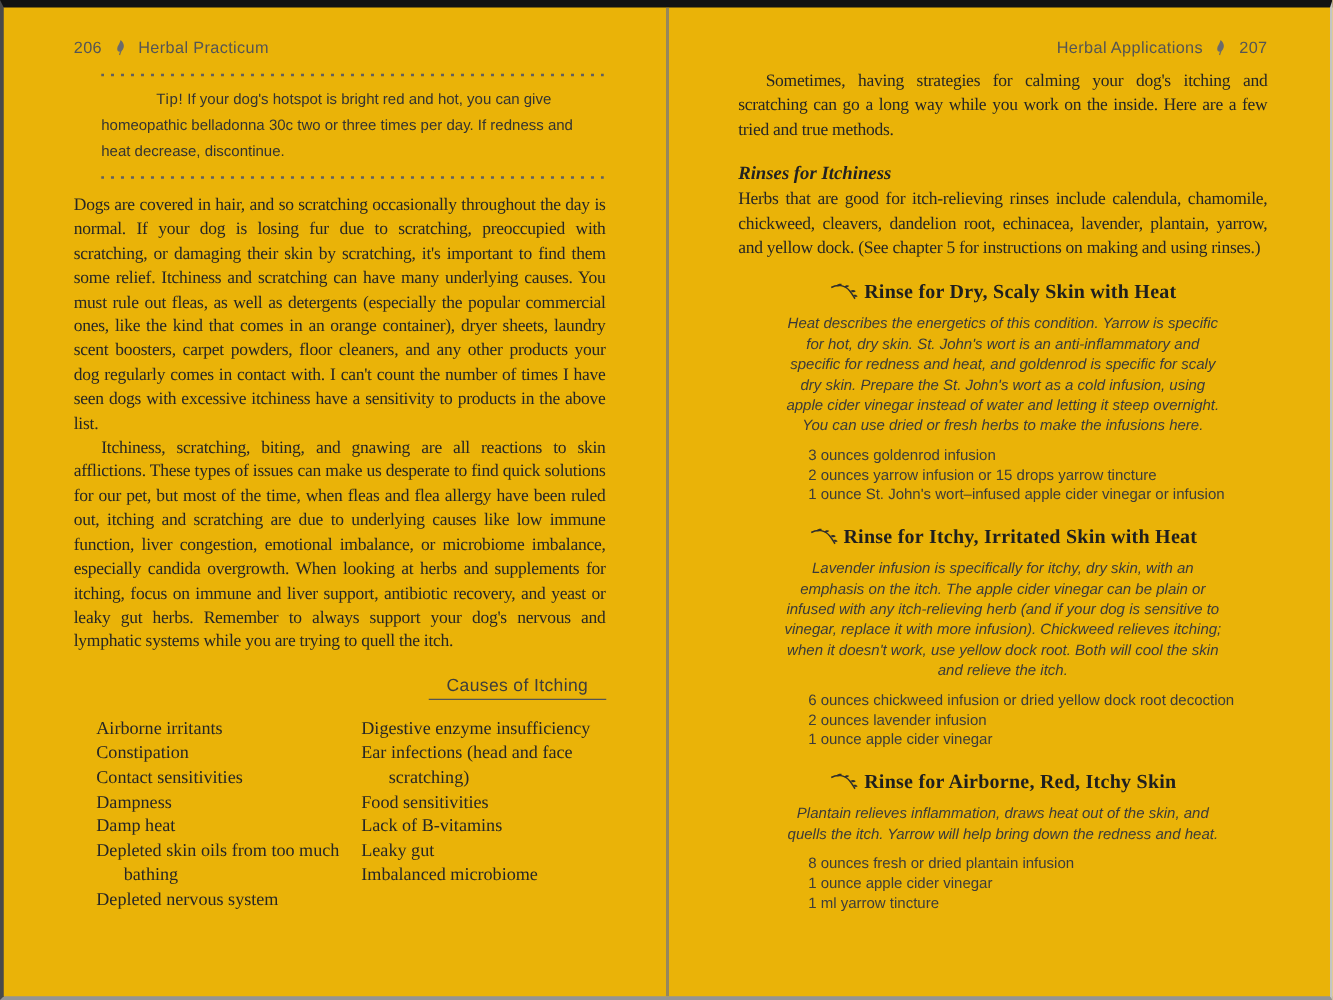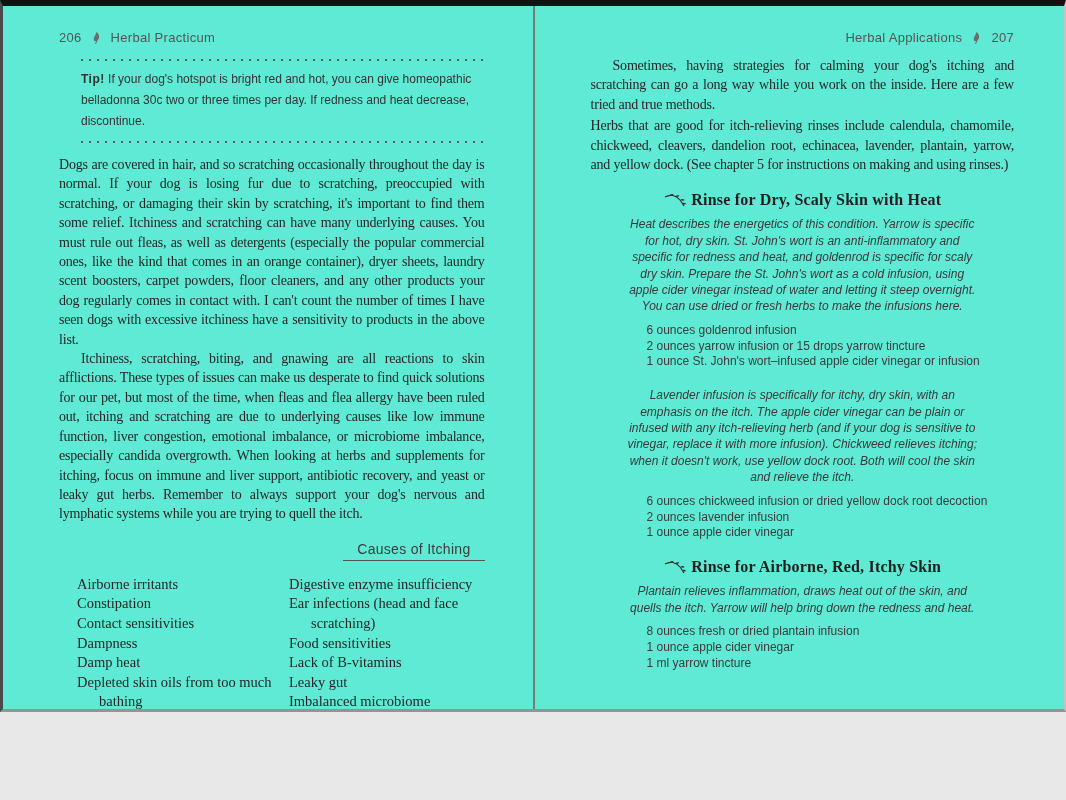--- a/index.html
+++ b/index.html
@@ -1,39 +1,39 @@
 <!DOCTYPE html>
 <html><head>
 <meta charset="utf-8">
 <style>
   * { margin:0; padding:0; box-sizing:border-box; }
   html,body { width:1066px; height:800px; background:#e8e8e8; }
   .spread {
-    width:1066px; height:712px; background:#5eead4; display:flex;
+    width:1066px; height:800px; background:#eab308; display:flex;
     border-top:6px solid #121212; border-left:3px solid #4a4a4a;
     border-right:2px solid #c4c4c4; border-bottom:3px solid #949494;
     overflow:hidden;
   }
   .page { width:50%; height:100%; }
   .page-left  { padding:24px 48px 0 56px; border-right:1px solid #7a7a7a; }
   .page-right { padding:24px 50px 16px 56px; border-left:1px solid #7a7a7a; }
 
   
   .runhead { display:flex; align-items:center; gap:9px;
     font:13px "Liberation Sans", sans-serif; color:#555; letter-spacing:.3px; }
   .runhead-right { justify-content:flex-end; }
   .leaf { display:inline-block; width:11px; height:14px; }
 
   
   .tipbox { margin:14px 2px 0 22px; }
   .dotrule { height:2px; margin:2px 0;
     background-image:repeating-linear-gradient(to right,#606060 0 2px,transparent 2px 8px); }
   .tiptext { font:12px/21px "Liberation Sans", sans-serif; color:#333;
     padding:6px 0 7px 0; }
-  .tiptext b { font-weight:bold; letter-spacing:.5px; }
+  .tiptext b { font-weight:normal; letter-spacing:.5px;margin-left:44px; }
 
   
   .section-title { margin-top:20px; text-align:center;
     font:400 22px "Liberation Sans", sans-serif; color:#333; letter-spacing:.4px; }
 
   .bodycopy { margin-top:12px; }
   .bodycopy p { font:14px/19.4px "Liberation Serif", serif; color:#262626;
     text-align:justify; letter-spacing:-0.2px; }
   .bodycopy p + p { text-indent:22px; }
 
@@ -134,41 +134,49 @@
             <path d="M5.8 9.5 L4.6 13" stroke="#6b6b6b" stroke-width="1" fill="none"></path>
           </svg>
       </span>
       <span>207</span>
     </div>
 
     <div class="bodycopy intro">
       <p>Sometimes, having strategies for calming your dog's itching and scratching can go a long way while you work on the inside. Here are a few tried and true methods.</p>
     </div>
 
+    <h2 class="rinses-head">Rinses for Itchiness</h2>
     <div class="bodycopy rinses-body">
       <p>Herbs that are good for itch-relieving rinses include calendula, chamomile, chickweed, cleavers, dandelion root, echinacea, lavender, plantain, yarrow, and yellow dock. (See chapter 5 for instructions on making and using rinses.)</p>
     </div>
 
     <div class="recipe">
       <h3><span class="sprig"><svg viewBox="0 0 24 14" width="24" height="14">
               <path d="M2 4 C7 1 13 2 17 7 C19 9.5 20 11.5 21 13" stroke="#2e2e2e" stroke-width="1.2" fill="none"></path>
               <path d="M6 2.5 C7.5 1 9 .6 10.5 1.2 C9.6 2.8 8 3.4 6 2.5 Z" fill="#2e2e2e"></path>
               <path d="M12 3.4 C13.5 2 15 1.8 16.4 2.6 C15.3 4.1 13.7 4.4 12 3.4 Z" fill="#2e2e2e"></path>
               <path d="M17.5 6.5 C19 5.6 20.5 5.8 21.6 6.9 C20.3 8.1 18.7 8 17.5 6.5 Z" fill="#2e2e2e"></path>
               <path d="M19.5 10 C21 9.4 22.3 9.8 23.2 11 C21.8 11.9 20.4 11.6 19.5 10 Z" fill="#2e2e2e"></path>
             </svg></span><span>Rinse for Dry, Scaly Skin with Heat</span></h3>
       <div class="recipe-desc">Heat describes the energetics of this condition. Yarrow is specific for hot, dry skin. St. John's wort is an anti-inflammatory and specific for redness and heat, and goldenrod is specific for scaly dry skin. Prepare the St. John's wort as a cold infusion, using apple cider vinegar instead of water and letting it steep overnight. You can use dried or fresh herbs to make the infusions here.</div>
       <ul class="ingredients">
-        <li>6 ounces goldenrod infusion</li>
+        <li>3 ounces goldenrod infusion</li>
         <li>2 ounces yarrow infusion or 15 drops yarrow tincture</li>
         <li>1 ounce St. John's wort–infused apple cider vinegar or infusion</li>
       </ul>
     </div>
 
     <div class="recipe">
+      <h3><span class="sprig"><svg viewBox="0 0 24 14" width="24" height="14">
+              <path d="M2 4 C7 1 13 2 17 7 C19 9.5 20 11.5 21 13" stroke="#2e2e2e" stroke-width="1.2" fill="none"></path>
+              <path d="M6 2.5 C7.5 1 9 .6 10.5 1.2 C9.6 2.8 8 3.4 6 2.5 Z" fill="#2e2e2e"></path>
+              <path d="M12 3.4 C13.5 2 15 1.8 16.4 2.6 C15.3 4.1 13.7 4.4 12 3.4 Z" fill="#2e2e2e"></path>
+              <path d="M17.5 6.5 C19 5.6 20.5 5.8 21.6 6.9 C20.3 8.1 18.7 8 17.5 6.5 Z" fill="#2e2e2e"></path>
+              <path d="M19.5 10 C21 9.4 22.3 9.8 23.2 11 C21.8 11.9 20.4 11.6 19.5 10 Z" fill="#2e2e2e"></path>
+            </svg></span><span>Rinse for Itchy, Irritated Skin with Heat</span></h3>
       <div class="recipe-desc">Lavender infusion is specifically for itchy, dry skin, with an emphasis on the itch. The apple cider vinegar can be plain or infused with any itch-relieving herb (and if your dog is sensitive to vinegar, replace it with more infusion). Chickweed relieves itching; when it doesn't work, use yellow dock root. Both will cool the skin and relieve the itch.</div>
       <ul class="ingredients">
         <li>6 ounces chickweed infusion or dried yellow dock root decoction</li>
         <li>2 ounces lavender infusion</li>
         <li>1 ounce apple cider vinegar</li>
       </ul>
     </div>
 
     <div class="recipe">
       <h3><span class="sprig"><svg viewBox="0 0 24 14" width="24" height="14">

